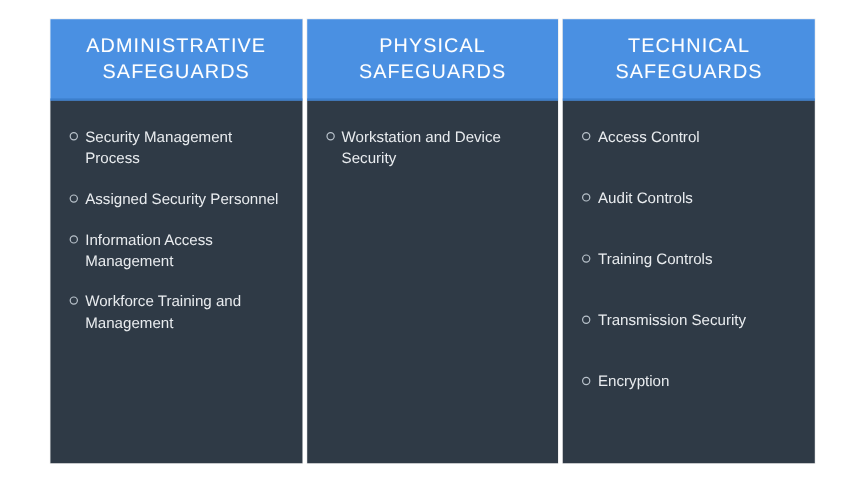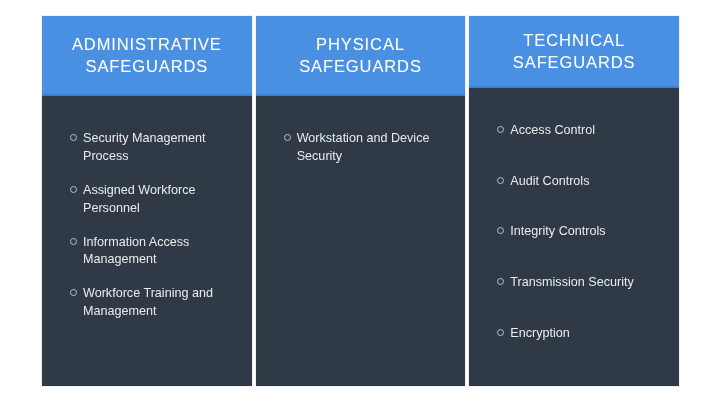--- a/index.html
+++ b/index.html
@@ -31,21 +31,21 @@
     gap: 4px;
   }
   .panel {
     flex: 1 1 0;
     display: flex;
     flex-direction: column;
     min-width: 0;
     box-shadow: 0 0 0 0.5px rgba(0,0,0,0.10);
   }
   .panel-header {
-    height: 80px;
+    height: 68px;
     background: #4a90e2;
     border-bottom: 2px solid #3c7fcc;
     display: flex;
     align-items: center;
     justify-content: center;
     box-sizing: border-box;
     padding: 0 6px;
   }
   .panel-title {
     color: #ffffff;
@@ -59,21 +59,21 @@
     text-shadow: 0 0 1px rgba(255,255,255,0.25);
   }
   .panel-body {
     flex: 1 1 auto;
     background: #2f3a46;
     padding: 18px 12px 10px 12px;
     box-sizing: border-box;
   }
   .item-list {
     list-style: none;
-    margin: 16px;
+    margin: 4px;
     padding: 0;
   }
   .item {
     display: flex;
     align-items: flex-start;
     color: #e9ecef;
     font-size: 12.6px;
     line-height: 1.42;
     margin-bottom: 16px;
   }
@@ -105,21 +105,21 @@
 SAFEGUARDS</div>
       </div>
       <div class="panel-body">
         <ul class="item-list">
           <li class="item">
             <span class="bullet-icon"></span>
             <span class="item-label">Security Management Process</span>
           </li>
           <li class="item">
             <span class="bullet-icon"></span>
-            <span class="item-label">Assigned Workforce Personnel</span>
+            <span class="item-label">Assigned Security Personnel</span>
           </li>
           <li class="item">
             <span class="bullet-icon"></span>
             <span class="item-label">Information Access Management</span>
           </li>
           <li class="item">
             <span class="bullet-icon"></span>
             <span class="item-label">Workforce Training and Management</span>
           </li>
         </ul>
@@ -151,21 +151,21 @@
           <li class="item">
             <span class="bullet-icon"></span>
             <span class="item-label">Access Control</span>
           </li>
           <li class="item">
             <span class="bullet-icon"></span>
             <span class="item-label">Audit Controls</span>
           </li>
           <li class="item">
             <span class="bullet-icon"></span>
-            <span class="item-label">Integrity Controls</span>
+            <span class="item-label">Training Controls</span>
           </li>
           <li class="item">
             <span class="bullet-icon"></span>
             <span class="item-label">Transmission Security</span>
           </li>
           <li class="item">
             <span class="bullet-icon"></span>
             <span class="item-label">Encryption</span>
           </li>
         </ul>

